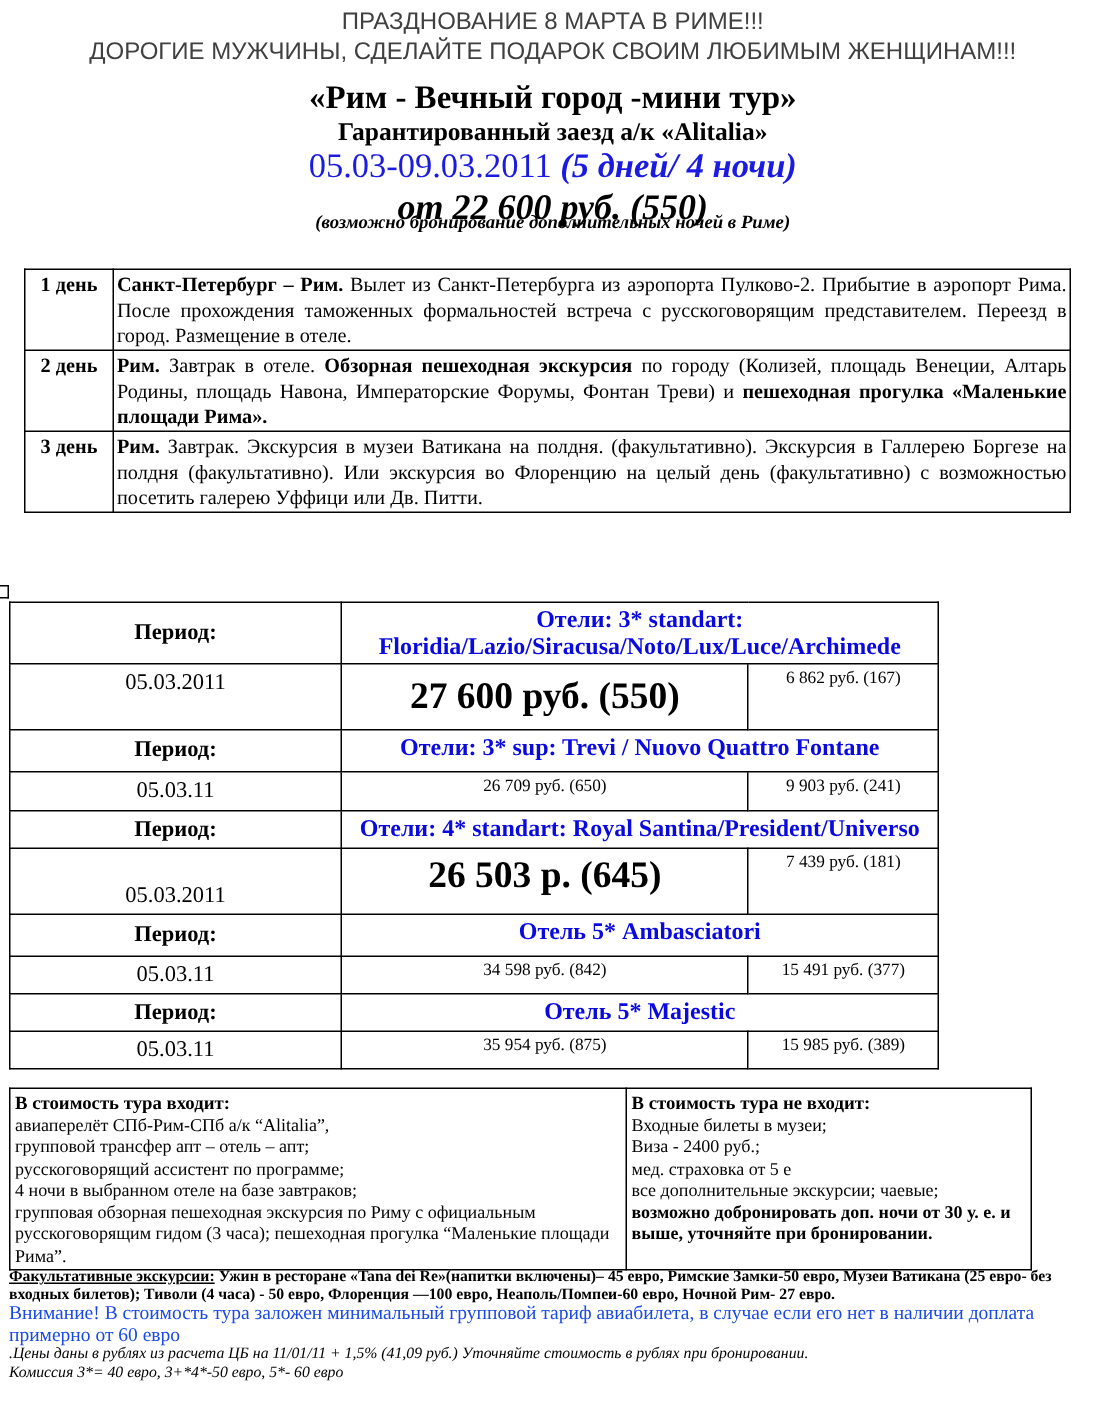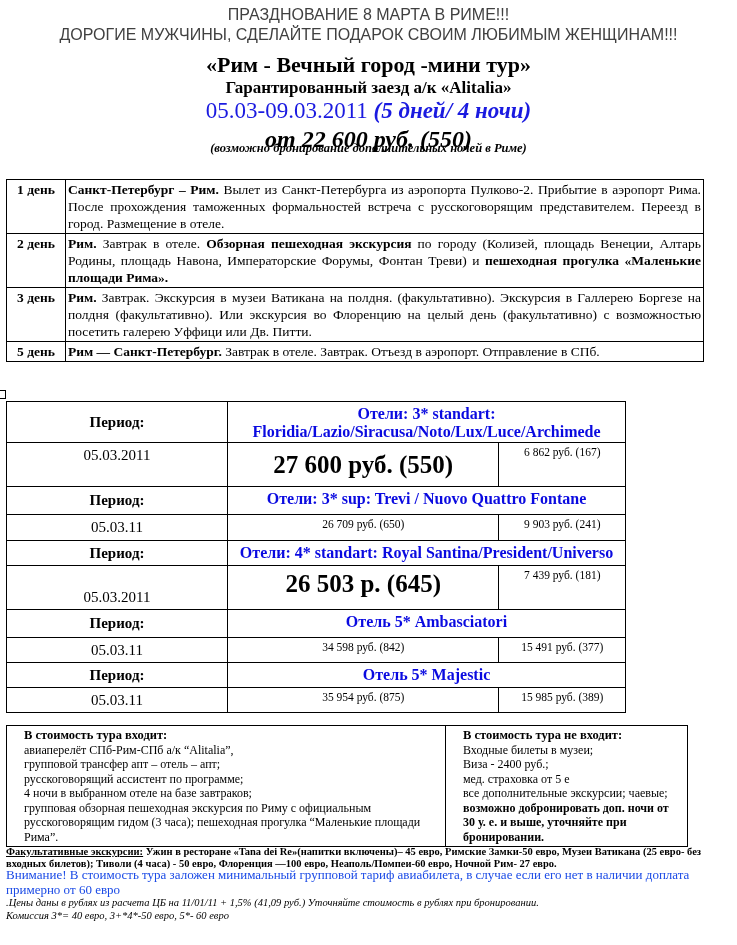--- a/index.html
+++ b/index.html
@@ -11,38 +11,38 @@
   .title { top: 52px; font-size: 22px; font-weight: bold; line-height: 26px; }
   .subtitle { top: 78px; font-size: 17px; font-weight: bold; line-height: 20px; }
   .dates { top: 97px; font-size: 23px; color: #1a1ae0; line-height: 28px; }
   .dates i { font-weight: bold; }
   .price { top: 125px; font-size: 24px; font-weight: bold; font-style: italic; line-height: 28px; }
   .note { top: 140px; font-size: 12.5px; font-weight: bold; font-style: italic; line-height: 16px; }
 
   table { border-collapse: collapse; position: absolute; }
   td { border: 1px solid #000; vertical-align: top; }
 
-  .prog { left: 6px; top: 179px; width: 698px; font-size: 13.5px; line-height: 17px; }
+  .prog { left: 16px; top: 179px; width: 698px; font-size: 13.5px; line-height: 17px; }
   .prog td.day { width: 54px; font-weight: bold; text-align: center; padding: 1px 2px; }
   .prog td.desc { padding: 1px 2px; text-align: justify; }
   .prog b { font-weight: bold; }
 
   .marker { position: absolute; left: 0; top: 390px; width: 5px; height: 7px; border: 1px solid #000; border-left: none; }
 
   .prices { left: 6px; top: 401px; width: 620px; font-size: 13px; }
   .prices td { text-align: center; }
   .prices .per { font-weight: bold; font-size: 15px; width: 218px; }
   .prices .hotel { color: #0a0ae0; font-weight: bold; font-size: 16px; padding-top: 3px; }
   .prices .sub { color: #0a0ae0; font-weight: bold; font-size: 11.5px; padding-top: 3px; }
   .prices .date { font-size: 15px; }
   .prices .big { font-size: 25px; font-weight: bold; vertical-align: middle; }
   .prices .val { font-weight: normal; font-size: 11.5px; padding-top: 3px; }
 
   .incl { left: 6px; top: 725px; width: 682px; font-size: 12px; line-height: 14.5px; }
-  .incl td { padding: 2px 17px; text-align: left; }
+  .incl td { padding: 2px 3px; text-align: left; }
   .incl .ttl { font-weight: bold; font-size: 12.5px; }
   .incl .bold { font-weight: bold; }
 
   .foot { position: absolute; left: 6px; width: 725px; }
   .f1 { top: 846px; font-size: 10.5px; font-weight: bold; line-height: 12px; }
   .f1 u { text-decoration: underline; }
   .f2 { top: 867px; font-size: 13px; color: #1a4ae6; line-height: 15px; }
   .f3 { top: 897px; font-size: 10.5px; font-style: italic; line-height: 12px; }
   .f4 { top: 910px; font-size: 10.5px; font-style: italic; line-height: 12px; }
 </style>
@@ -66,24 +66,20 @@
     <td class="day">1 день</td>
     <td class="desc"><b>Санкт-Петербург – Рим.</b><span> Вылет из Санкт-Петербурга из аэропорта Пулково-2. Прибытие в аэропорт Рима. После прохождения таможенных формальностей встреча с русскоговорящим представителем. Переезд в город. Размещение в отеле.</span></td>
   </tr>
   <tr>
     <td class="day">2 день</td>
     <td class="desc"><b>Рим.</b><span>  Завтрак в отеле. </span><b>Обзорная пешеходная экскурсия</b><span> по городу (Колизей, площадь Венеции, Алтарь Родины, площадь Навона, Императорские Форумы, Фонтан Треви) и </span><b>пешеходная прогулка «Маленькие площади Рима».</b></td>
   </tr>
   <tr>
     <td class="day">3 день</td>
     <td class="desc"><b>Рим.</b><span> Завтрак. Экскурсия в музеи Ватикана на полдня. (факультативно). Экскурсия в Галлерею Боргезе на полдня  (факультативно). Или экскурсия во Флоренцию на целый день (факультативно) с возможностью посетить галерею Уффици или Дв. Питти.</span></td>
-  </tr>
-  <tr>
-    <td class="day">5 день</td>
-    <td class="desc"><b>Рим — Санкт-Петербург.</b><span>  Завтрак в отеле. Завтрак. Отъезд в аэропорт. Отправление в СПб.</span></td>
   </tr>
 </tbody>
   </table>
 
 <div class="marker"></div>
 
 <table class="prices">
   <tbody>
       <tr style="height:30px">
     <td class="per" style="vertical-align:middle">Период:</td>

